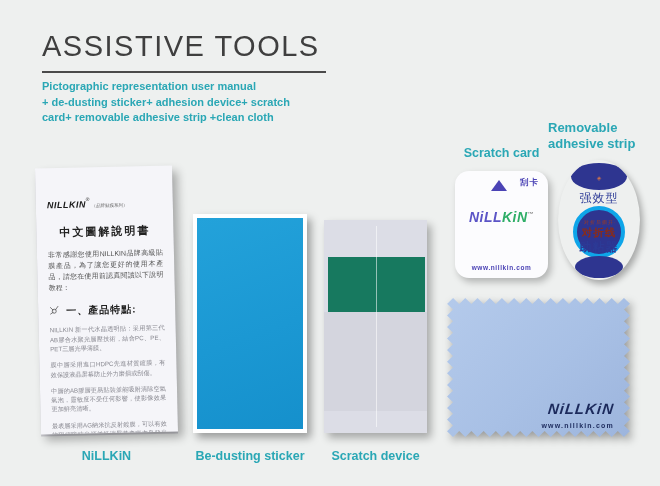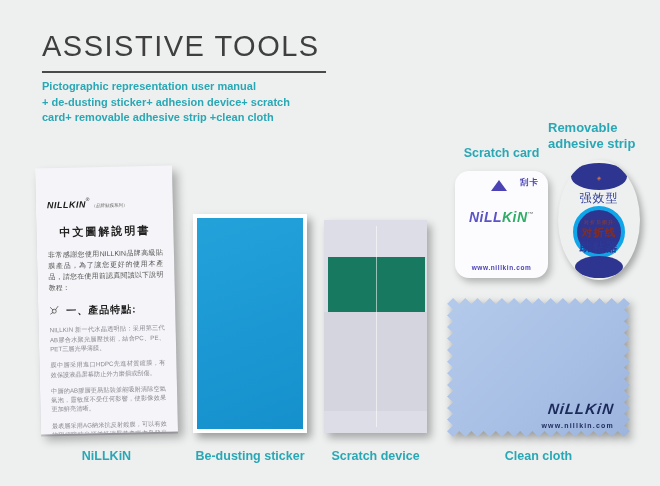--- a/index.html
+++ b/index.html
@@ -226,15 +226,14 @@
   <div class="cloth-wrap">
     <div class="cloth" style="clip-path: polygon(0px 6px, 6.1px 0px, 12.2px 6px, 18.3px 0px, 24.4px 6px, 30.5px 0px, 36.6px 6px, 42.7px 0px, 48.8px 6px, 54.9px 0px, 61px 6px, 67.1px 0px, 73.2px 6px, 79.3px 0px, 85.4px 6px, 91.5px 0px, 97.6px 6px, 103.7px 0px, 109.8px 6px, 115.9px 0px, 122px 6px, 128.1px 0px, 134.2px 6px, 140.3px 0px, 146.4px 6px, 152.5px 0px, 158.6px 6px, 164.7px 0px, 170.8px 6px, 176.9px 0px, 177px 0px, 183px 5.8px, 177px 11.6px, 183px 17.4px, 177px 23.2px, 183px 29px, 177px 34.8px, 183px 40.5px, 177px 46.3px, 183px 52.1px, 177px 57.9px, 183px 63.7px, 177px 69.5px, 183px 75.3px, 177px 81.1px, 183px 86.9px, 177px 92.7px, 183px 98.5px, 177px 104.3px, 183px 110px, 177px 115.8px, 183px 121.6px, 177px 127.4px, 183px 133.2px, 183px 133px, 176.9px 139px, 170.8px 133px, 164.7px 139px, 158.6px 133px, 152.5px 139px, 146.4px 133px, 140.3px 139px, 134.2px 133px, 128.1px 139px, 122px 133px, 115.9px 139px, 109.8px 133px, 103.7px 139px, 97.6px 133px, 91.5px 139px, 85.4px 133px, 79.3px 139px, 73.2px 133px, 67.1px 139px, 61px 133px, 54.9px 139px, 48.8px 133px, 42.7px 139px, 36.6px 133px, 30.5px 139px, 24.4px 133px, 18.3px 139px, 12.2px 133px, 6.1px 139px, 6px 139px, 0px 133.2px, 6px 127.4px, 0px 121.6px, 6px 115.8px, 0px 110px, 6px 104.3px, 0px 98.5px, 6px 92.7px, 0px 86.9px, 6px 81.1px, 0px 75.3px, 6px 69.5px, 0px 63.7px, 6px 57.9px, 0px 52.1px, 6px 46.3px, 0px 40.5px, 6px 34.8px, 0px 29px, 6px 23.2px, 0px 17.4px, 6px 11.6px, 0px 5.8px);">
       <div class="logo">NiLLKiN</div>
       <div class="site">www.nillkin.com</div>
     </div>
   </div>
 
   <div class="caption" style="left:38px;top:449px;width:137px;">NiLLKiN</div>
   <div class="caption" style="left:193px;top:449px;width:114px;">Be-dusting sticker</div>
   <div class="caption" style="left:324px;top:449px;width:103px;">Scratch device</div>
-  <div class="caption" style="left:447px;top:449px;width:183px;">Clean cloth</div>
 
 </div>
 
 </body></html>

